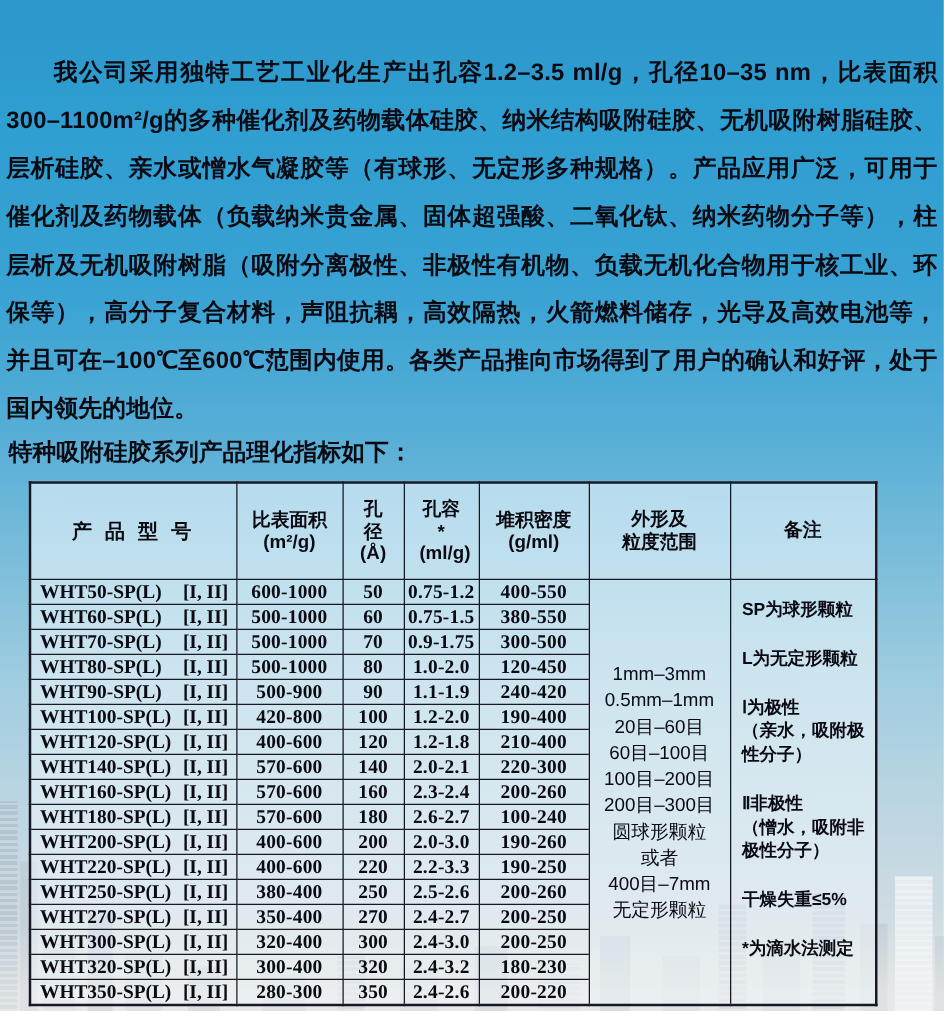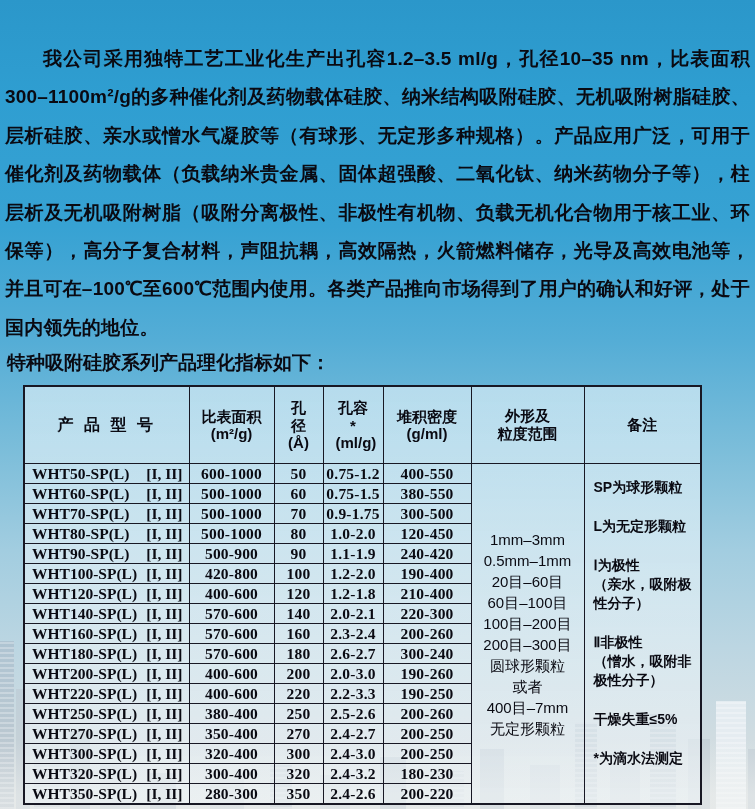--- a/index.html
+++ b/index.html
@@ -270,21 +270,21 @@
           <tr>
             <td class="model-cell">
               <div class="inner">
                 <span class="model">WHT180-SP(L)</span>
                 <span class="grade">[I, II]</span>
               </div>
             </td>
             <td class="num-cell">570-600</td>
             <td class="num-cell">180</td>
             <td class="num-cell">2.6-2.7</td>
-            <td class="num-cell">300-240</td>
+            <td class="num-cell">100-240</td>
           </tr>
           <tr>
             <td class="model-cell">
               <div class="inner">
                 <span class="model">WHT200-SP(L)</span>
                 <span class="grade">[I, II]</span>
               </div>
             </td>
             <td class="num-cell">400-600</td>
             <td class="num-cell">200</td>

